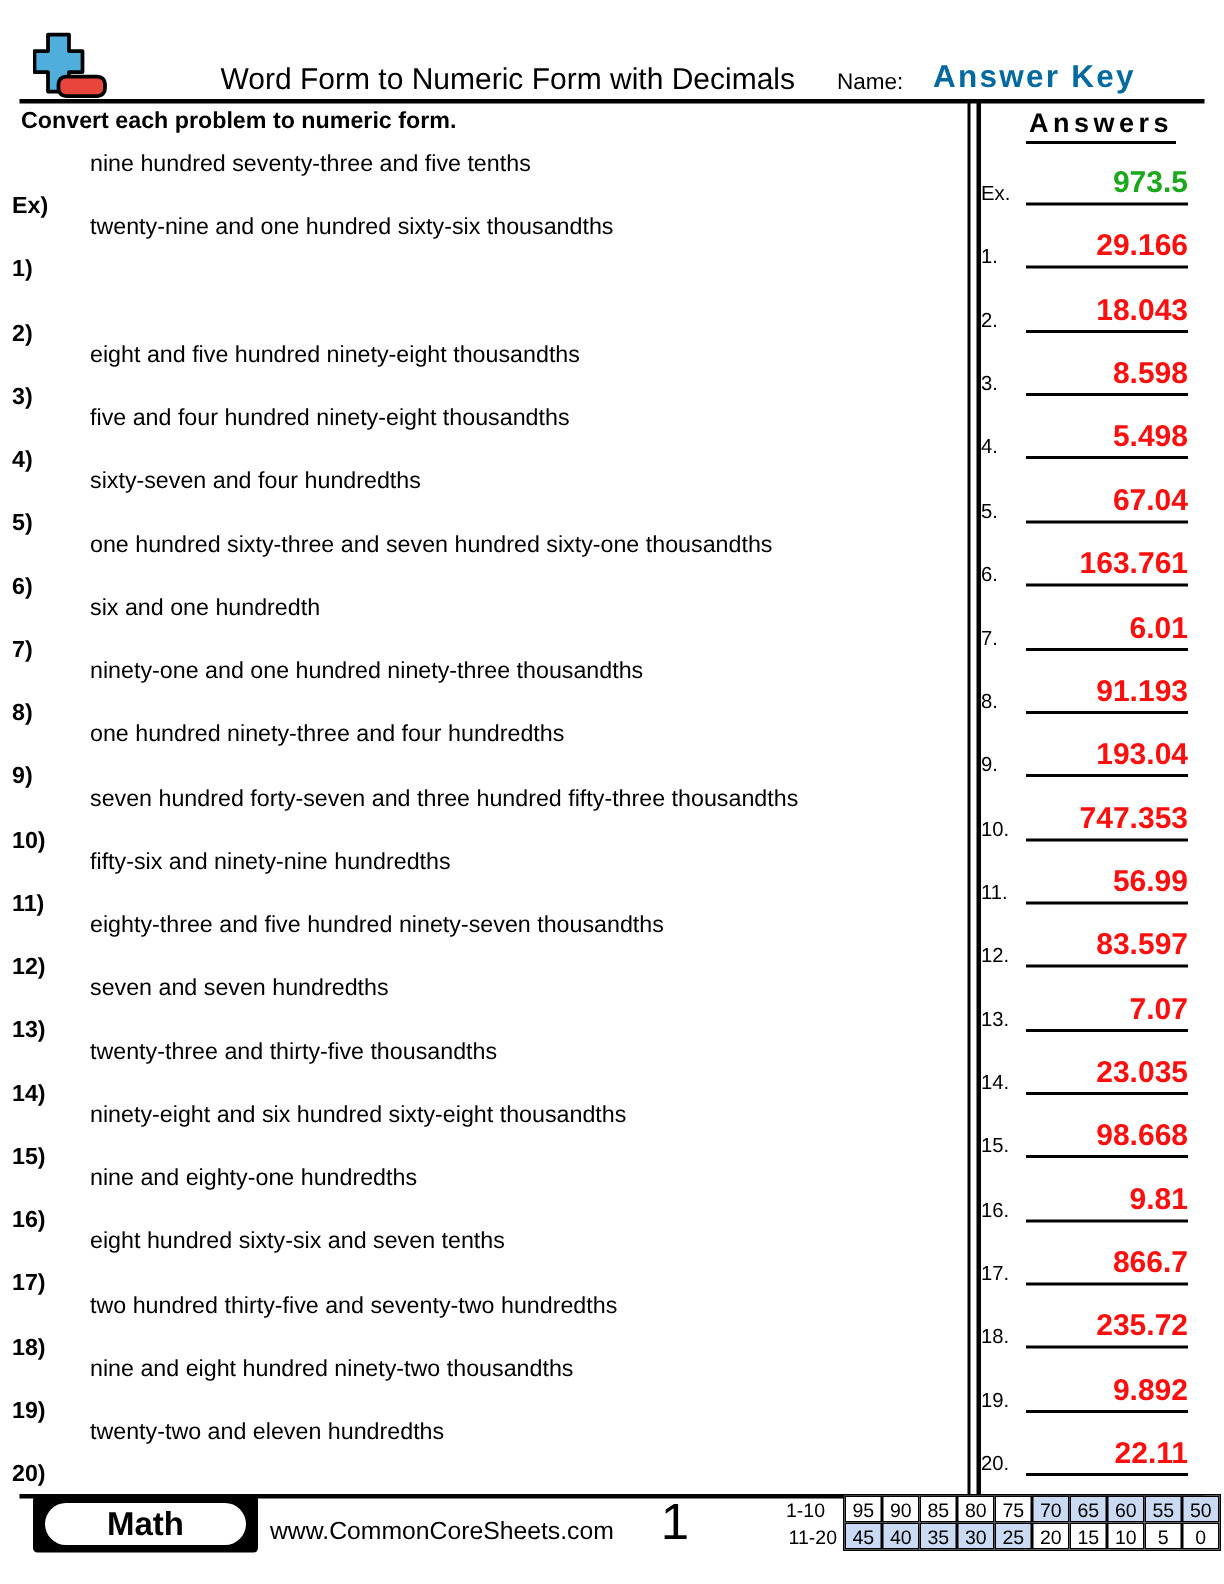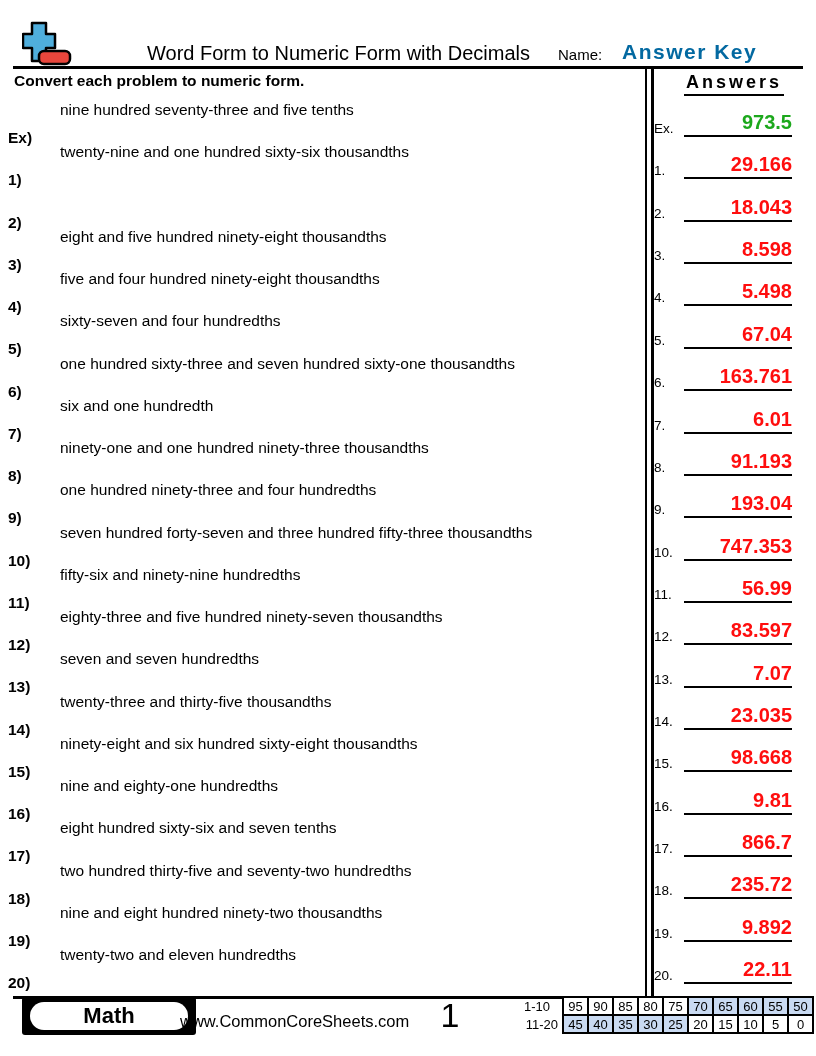--- a/index.html
+++ b/index.html
@@ -30,21 +30,21 @@
   
   .answer-row{position:absolute;left:654px;width:150px;height:27px;}
   .anum{position:absolute;left:0;bottom:1px;font-size:13.5px;}
   .aval{position:absolute;left:30px;bottom:0;width:108px;border-bottom:2px solid #000;
         text-align:right;font-size:20px;font-weight:bold;line-height:25px;color:#ff0e0e;
         white-space:nowrap;}
   .answer-row.example .aval{color:#1ca81c;}
 
   
   .footer-line{position:absolute;left:13px;top:996px;width:790px;height:3px;background:#000;}
-  .math-badge{position:absolute;left:22px;top:997px;width:150px;height:38px;background:#000;border-radius:3px;padding-left:24px;}
+  .math-badge{position:absolute;left:22px;top:997px;width:150px;height:38px;background:#000;border-radius:3px;}
   .math-badge .pill{position:absolute;left:8px;top:5px;right:8px;bottom:5px;background:#fff;
         border-radius:14px;display:flex;align-items:center;justify-content:center;
         font-size:22px;font-weight:bold;}
   .website{position:absolute;left:180px;top:1012px;font-size:16.5px;}
   .page-number{position:absolute;left:410px;top:996px;width:80px;text-align:center;font-size:34px;}
   .score-label-1{position:absolute;left:516px;top:999px;width:42px;text-align:center;font-size:13px;}
   .score-label-2{position:absolute;left:516px;top:1017px;width:42px;text-align:right;font-size:13px;}
   .score-grid{position:absolute;left:562px;top:996px;display:grid;
         grid-template-columns:repeat(10,25px);grid-auto-rows:18px;border:1px solid #000;}
   .score-cell{border:1px solid #000;display:flex;align-items:center;justify-content:center;

